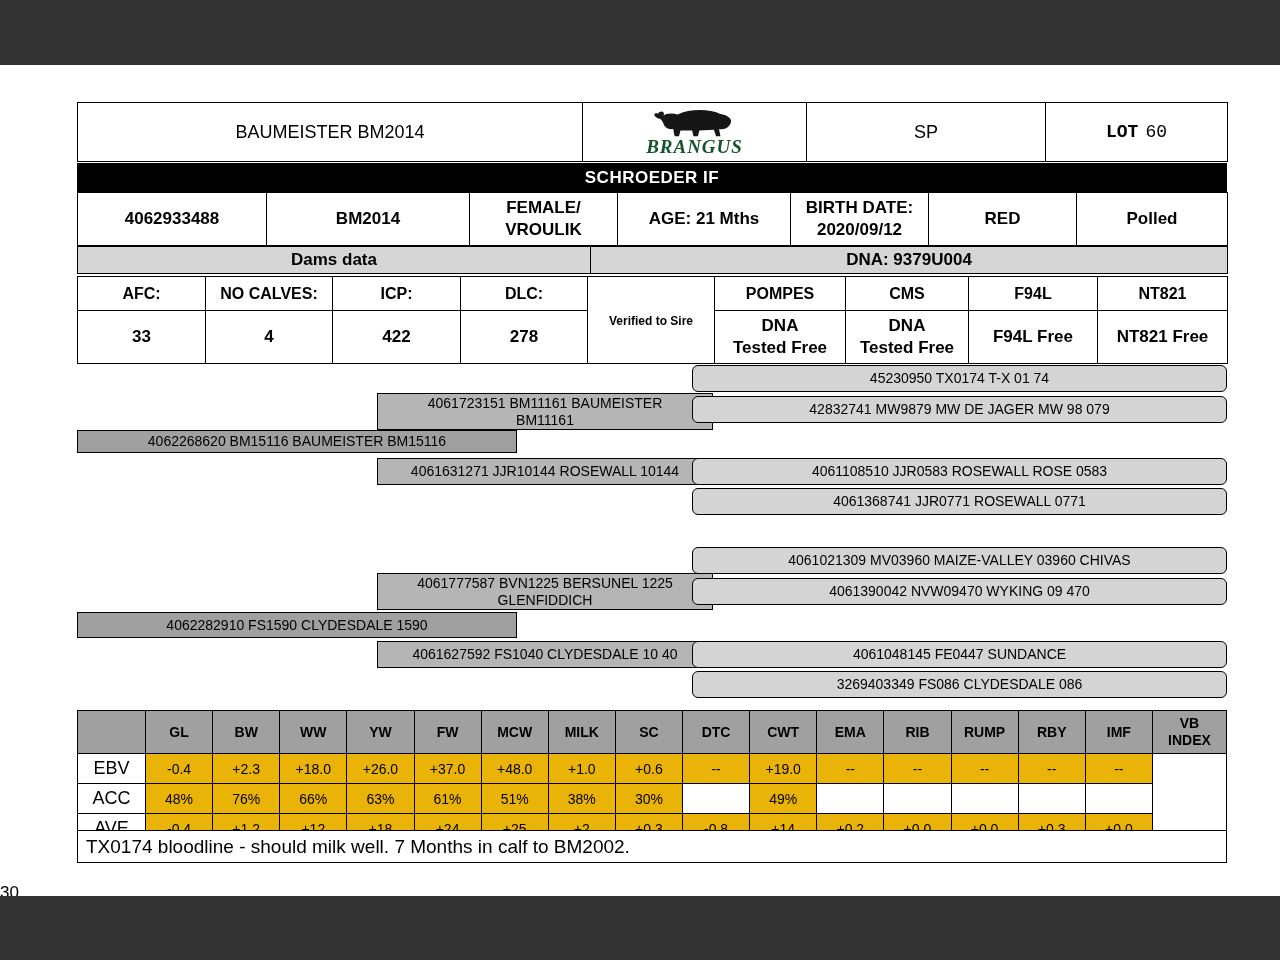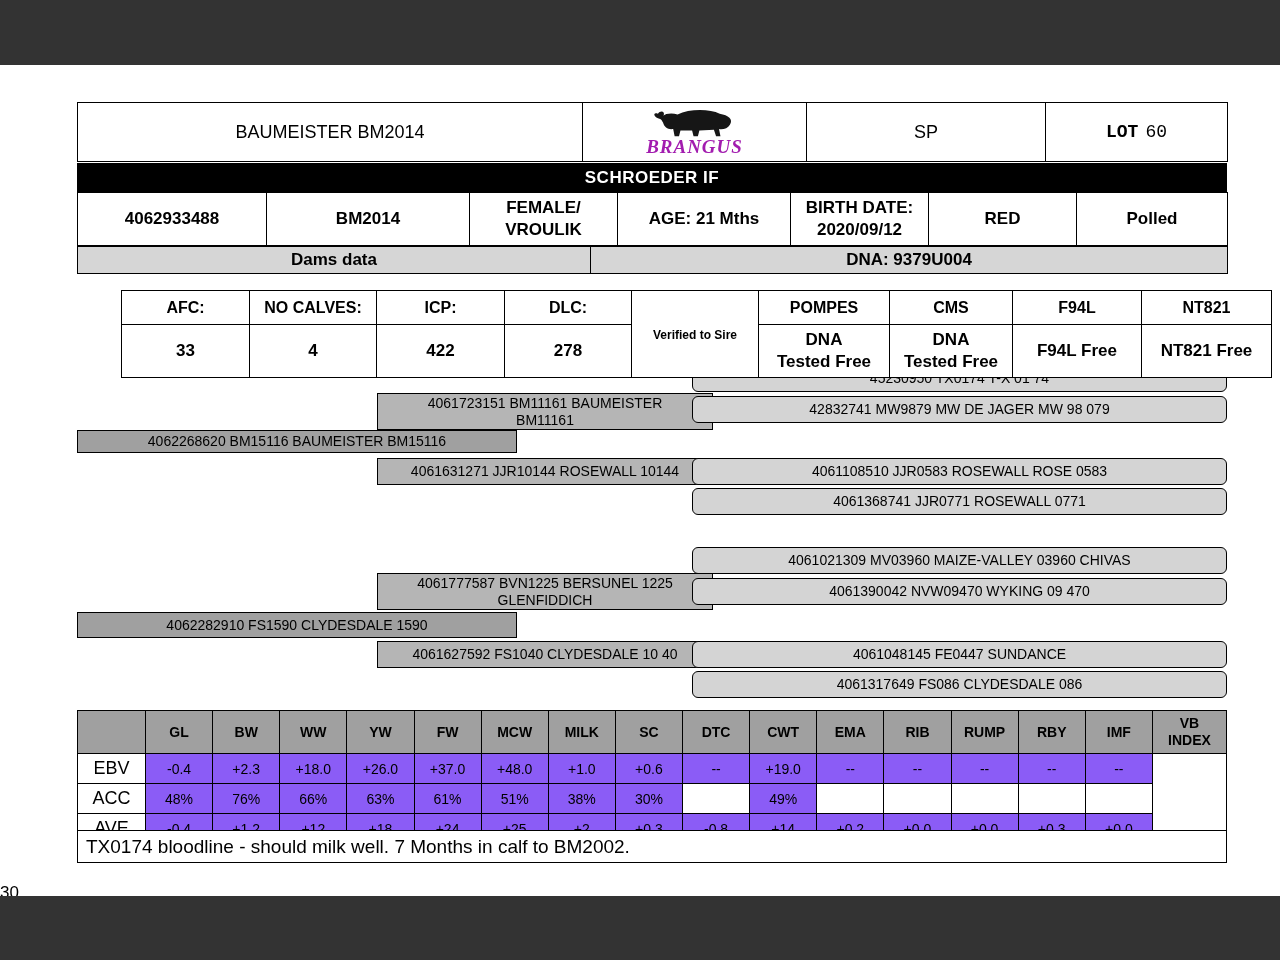--- a/index.html
+++ b/index.html
@@ -12,49 +12,49 @@
 
   table.tbl{border-collapse:collapse;table-layout:fixed;position:absolute;left:77px;width:1150px;background:#fff;z-index:2;}
   .tbl td,.tbl th{border:1px solid #000;text-align:center;vertical-align:middle;padding:0 2px;overflow:hidden;}
 
   #tbl-header{top:102px;}
   #tbl-header td{height:59px;font-size:18px;}
   .sp-cell{font-size:28px;}
   .lot-cell{font-size:21px;font-family:Liberation Mono, monospace;}
   .lot-cell b{margin-right:7px;}
   .logo{display:flex;flex-direction:column;align-items:center;justify-content:center;line-height:1;}
-  .logo-text{font-family:"Liberation Serif",serif;font-style:italic;font-weight:bold;font-size:19px;color:#a21caf;letter-spacing:1px;margin-top:-3px;}
+  .logo-text{font-family:"Liberation Serif",serif;font-style:italic;font-weight:bold;font-size:19px;color:#14532d;letter-spacing:1px;margin-top:-3px;}
 
   #title-bar{position:absolute;left:77px;top:163px;width:1150px;height:30px;background:#000;color:#fff;display:flex;align-items:center;justify-content:center;font-weight:bold;font-size:17px;letter-spacing:.5px;z-index:3;}
 
   #tbl-id{top:192px;}
   #tbl-id td{height:53px;font-weight:bold;font-size:17px;}
   .two-line{line-height:1.3;}
   .age-cell{font-size:16px;}
   .birth-cell{font-size:15px;margin-top:32px;}
 
   #tbl-dams{top:246px;}
   #tbl-dams td{height:27px;background:#d6d6d6;font-weight:bold;font-size:17px;}
 
-  #tbl-stats{top:290px;margin-left:44px;}
+  #tbl-stats{top:276px;}
   #tbl-stats td{font-weight:bold;}
   #tbl-stats .r1 td{height:34px;font-size:16px;}
   #tbl-stats .r2 td{height:53px;font-size:17px;}
   .verified span{display:inline-block;max-width:88px;font-size:12px;line-height:1.3;}
   .free{line-height:1.3;font-size:16px;}
 
   .ped{position:absolute;border:1px solid #000;display:flex;align-items:center;justify-content:center;text-align:center;font-size:14px;line-height:1.2;z-index:1;}
   .g1{left:77px;width:440px;background:#a0a0a0;}
   .g2{left:356px;width:336px;background:#b5b5b5;margin-left:21px;}
   .g3{left:692px;width:535px;background:#d4d4d4;border-radius:6px;}
   .wrap2 span{display:inline-block;max-width:258px;}
 
   #tbl-ebv{top:682px;margin-top:28px;}
   #tbl-ebv th{height:43px;background:#a0a0a0;font-size:14px;font-weight:bold;line-height:1.2;}
-  #tbl-ebv td{height:30px;font-size:14px;background:#8b5cf6;}
+  #tbl-ebv td{height:30px;font-size:14px;background:#eab308;}
   #tbl-ebv td.rowlab{background:#fff;font-size:18px;}
   #tbl-ebv td.vbcell{background:#fff;}
   #tbl-ebv td.empty{background:#fff;}
   .vbhead span{display:inline-block;max-width:48px;}
 
   #note-box{position:absolute;left:77px;top:830px;width:1150px;height:33px;border:1px solid #000;display:flex;align-items:center;padding-left:8px;font-size:19px;background:#fff;z-index:3;}
 
   #page-number{position:absolute;left:0;top:883px;width:1280px;text-align:left;font-size:17px;z-index:1;}
 </style>
 </head>
@@ -185,21 +185,21 @@
 <div class="ped g3" style="top:488px;height:27px">4061368741 JJR0771 ROSEWALL 0771</div>
 
 <div class="ped g3" style="top:547px;height:27px">4061021309 MV03960 MAIZE-VALLEY 03960 CHIVAS</div>
 <div class="ped g2 wrap2" style="top:573px;height:37px">
     <span>4061777587 BVN1225 BERSUNEL 1225 GLENFIDDICH</span>
   </div>
 <div class="ped g3" style="top:578px;height:27px">4061390042 NVW09470 WYKING 09 470</div>
 <div class="ped g1" style="top:612px;height:26px">4062282910 FS1590 CLYDESDALE 1590</div>
 <div class="ped g2" style="top:641px;height:27px">4061627592 FS1040 CLYDESDALE 10 40</div>
 <div class="ped g3" style="top:641px;height:27px">4061048145 FE0447 SUNDANCE</div>
-<div class="ped g3" style="top:671px;height:27px">4061317649 FS086 CLYDESDALE 086</div>
+<div class="ped g3" style="top:671px;height:27px">3269403349 FS086 CLYDESDALE 086</div>
 
 <table class="tbl" id="tbl-ebv">
   <colgroup>
       <col style="width:68px">
       <col span="15">
       <col style="width:74px">
     </colgroup>
   <tbody>
       <tr>
     <th></th>

